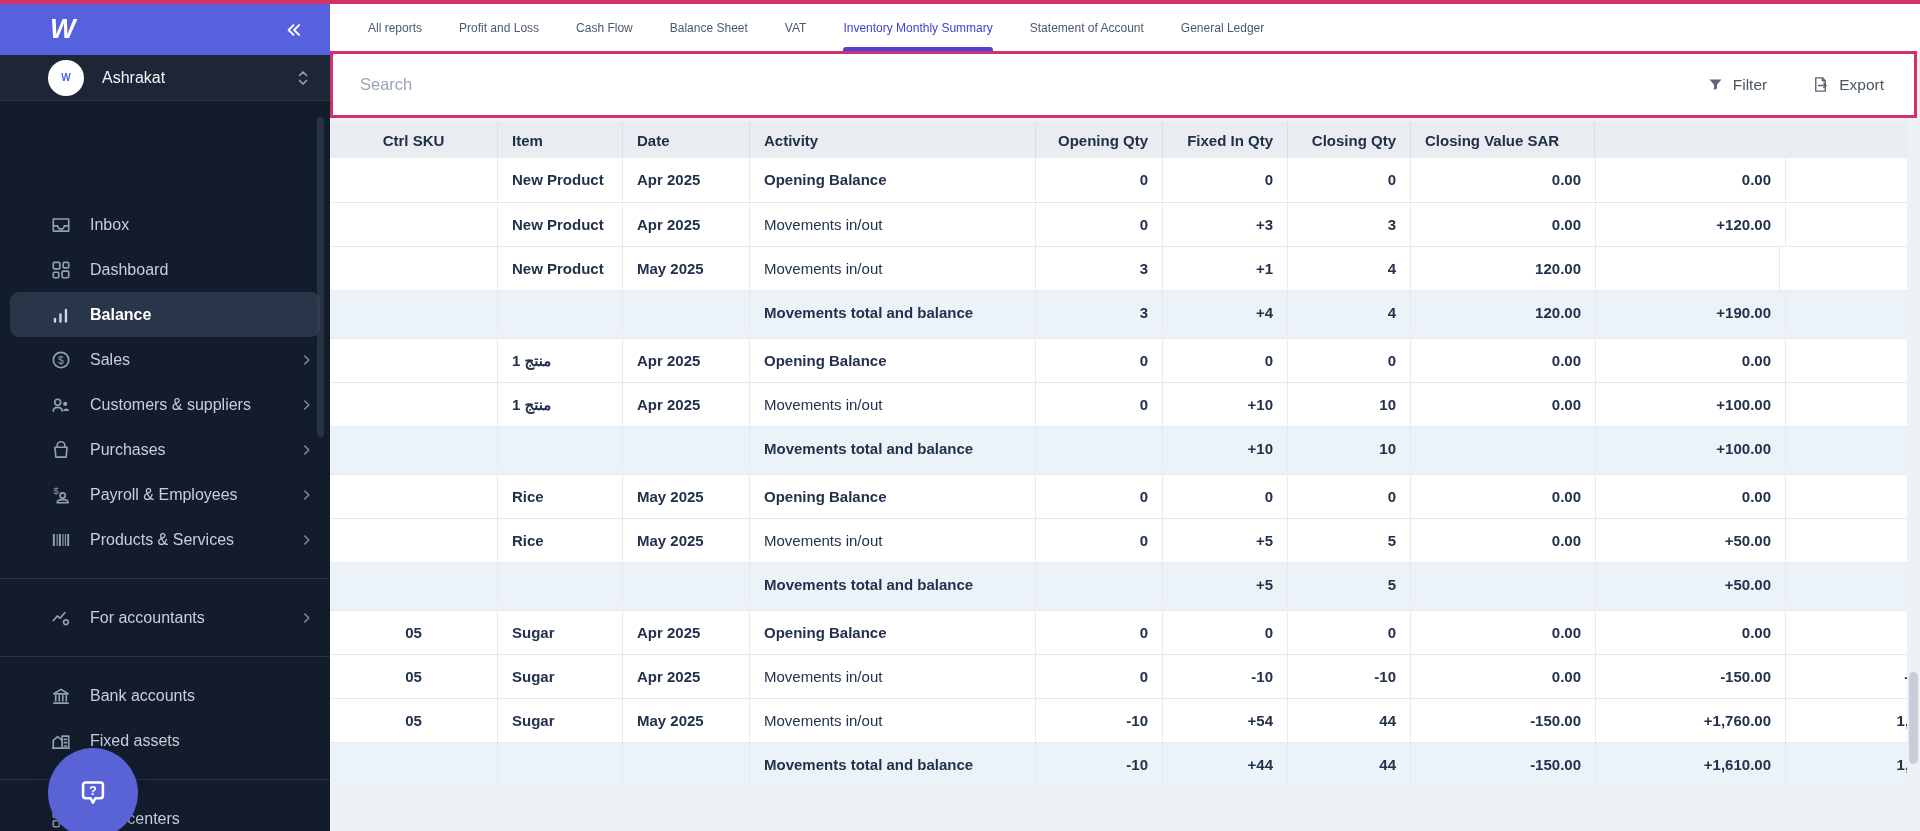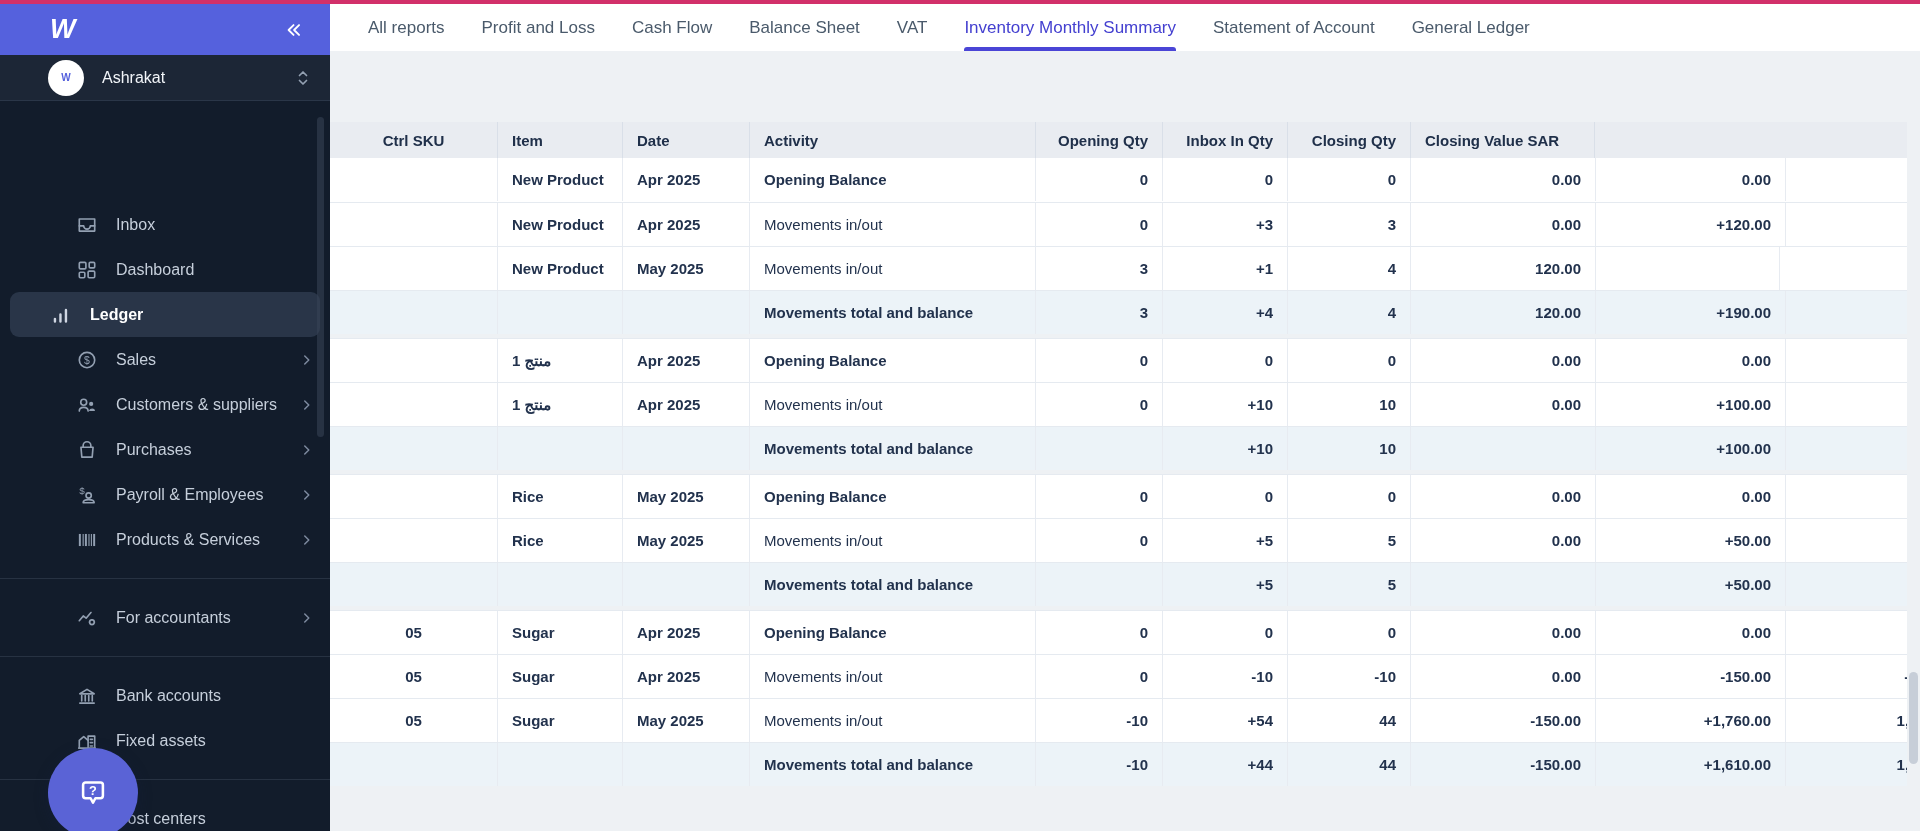--- a/index.html
+++ b/index.html
@@ -14,33 +14,33 @@
   #sb-head { position:absolute; left:0; top:0; width:330px; height:51px; background:#5561dd; display:flex; align-items:center; justify-content:space-between; padding:0 22px 0 50px; }
   #sb-logo { color:#fff; font-size:27px; font-weight:700; font-style:italic; letter-spacing:-1px; }
   #sb-collapse { width:30px; height:30px; display:flex; align-items:center; justify-content:center; cursor:pointer; }
   #sb-org { position:absolute; left:0; top:51px; width:330px; height:46px; background:#1c2636; border-bottom:1px solid #2a3648; display:flex; align-items:center; padding:0 18px 0 48px; }
   #sb-avatar { width:36px; height:36px; border-radius:50%; background:#fff; display:flex; align-items:center; justify-content:center; font-size:10px; color:#5561dd; font-weight:700; flex:0 0 36px; }
   #sb-orgname { color:#f2f5f9; font-size:16px; margin-left:18px; flex:1; }
   #sb-jump { position:absolute; left:32px; top:124px; width:270px; height:44px; background:#222e40; border-radius:9px; display:flex; align-items:center; padding:0 16px; cursor:pointer; }
   #sb-jump .ph { color:#8d9aac; font-size:15px; margin-left:10px; flex:1; }
   #sb-jump .kbd { color:#93a0b2; font-size:13px; }
   #nav { position:absolute; left:0; top:198px; width:330px; }
-  .nav-item { height:45px; display:flex; align-items:center; padding:0 14px 0 76px; color:#c6cfdb; font-size:16px; cursor:pointer; position:relative; }
+  .nav-item { height:45px; display:flex; align-items:center; padding:0 14px 0 50px; color:#c6cfdb; font-size:16px; cursor:pointer; position:relative; }
   .nav-item .ico { width:22px; height:22px; flex:0 0 22px; margin-right:18px; display:flex; align-items:center; justify-content:center; }
   .nav-item .lbl { flex:1; white-space:nowrap; }
   .nav-item .chev { width:18px; height:18px; }
   .nav-item.active { background:#293548; border-radius:9px; margin:0 10px; padding:0 4px 0 40px; color:#ffffff; font-weight:700; }
   .nav-div { height:1px; background:#273242; margin:16px 0; }
   #sb-scroll { position:absolute; right:6px; top:113px; width:7px; height:320px; background:#36425595; border-radius:4px; }
   #fab { position:absolute; left:48px; top:744px; width:90px; height:90px; border-radius:50%; background:#5a63d6; z-index:50; display:flex; align-items:center; justify-content:center; box-shadow:0 4px 14px rgba(20,30,60,.45); cursor:pointer; }
 
   
   #main { position:absolute; left:330px; top:4px; width:1590px; height:827px; background:#eef1f4; }
   #tabsbar { position:absolute; left:0; top:0; width:1590px; height:47px; background:#ffffff; display:flex; align-items:stretch; padding-left:38px; gap:37px; }
-  .tab { display:flex; align-items:center; font-size:17px; color:#4a5a6b; cursor:pointer; position:relative; white-space:nowrap; }
+  .tab { display:flex; align-items:center; font-size:12px; color:#4a5a6b; cursor:pointer; position:relative; white-space:nowrap; }
   .tab.active { color:#4440d0; }
   .tab.active::after { content:""; position:absolute; left:0; right:0; bottom:0; height:4px; background:#4a45d6; border-radius:3px 3px 0 0; }
 
   #searchbox { position:absolute; left:0; top:47px; width:1587px; height:67px; background:#ffffff; border:3px solid #d2306a; display:flex; align-items:center; }
   #search-input { flex:1; border:none; outline:none; font-size:16.5px; color:#33415a; padding:0 0 0 27px; font-family:"Liberation Sans",sans-serif; background:transparent; }
   #search-input::placeholder { color:#99a5b6; }
   .toolbtn { display:flex; align-items:center; gap:9px; color:#4a5560; font-size:15.5px; cursor:pointer; margin-right:44px; white-space:nowrap; }
   .toolbtn:last-child { margin-right:30px; }
 
   #tablewrap { position:absolute; left:0; top:114px; width:1590px; height:713px; overflow:hidden; }
@@ -100,21 +100,21 @@
             </svg>
           </span>
           <span class="lbl">Dashboard</span>
         </div>
         <div class="nav-item active">
           <span class="ico">
             <svg width="22" height="22" viewBox="0 0 20 20">
               <path d="M4.5 13.5v2.5M9.5 9.5v6.5M14.5 5.5v10.5" stroke="#cfd6e2" stroke-width="2.2" fill="none" stroke-linecap="round"></path>
             </svg>
           </span>
-          <span class="lbl">Ledger</span>
+          <span class="lbl">Balance</span>
         </div>
         <div class="nav-item">
           <span class="ico">
             <svg width="22" height="22" viewBox="0 0 20 20">
               <circle cx="10" cy="10" r="7" stroke="#93a0b2" stroke-width="1.5" fill="none" stroke-linecap="round" stroke-linejoin="round"></circle>
               <text x="10" y="13.4" text-anchor="middle" font-size="9.5" fill="#93a0b2" font-family="Liberation Sans,sans-serif">$</text>
             </svg>
           </span>
           <span class="lbl">Sales</span>
           <svg class="chev" viewBox="0 0 20 20">
@@ -238,28 +238,45 @@
     <div id="tabsbar">
         <div class="tab">All reports</div>
         <div class="tab">Profit and Loss</div>
         <div class="tab">Cash Flow</div>
         <div class="tab">Balance Sheet</div>
         <div class="tab">VAT</div>
         <div class="tab active">Inventory Monthly Summary</div>
         <div class="tab">Statement of Account</div>
         <div class="tab">General Ledger</div>
       </div>
+    <div id="searchbox">
+      <input id="search-input" type="text" placeholder="Search" style="">
+      <span class="toolbtn">
+        <svg width="17" height="17" viewBox="0 0 20 20">
+            <path d="M3 4h14l-5.3 6.2v4.6l-3.4 1.7v-6.3z" fill="#5b6673"></path>
+          </svg>
+        <span>Filter</span>
+      </span>
+      <span class="toolbtn">
+        <svg width="19" height="19" viewBox="0 0 20 20">
+            <path d="M5 3h7l3 3v11H5z" stroke="#5b6673" stroke-width="1.5" fill="none" stroke-linejoin="round"></path>
+            <path d="M12 3v3h3" stroke="#5b6673" stroke-width="1.5" fill="none" stroke-linejoin="round"></path>
+            <path d="M8 11h8M13.5 8.8L16 11l-2.5 2.2" stroke="#5b6673" stroke-width="1.5" fill="none" stroke-linecap="round" stroke-linejoin="round"></path>
+          </svg>
+        <span>Export</span>
+      </span>
+    </div>
     <div id="tablewrap">
       <div id="thead">
           <div class="th alignC" style="width: 168px;">Ctrl SKU</div>
           <div class="th" style="width: 125px;">Item</div>
           <div class="th" style="width: 127px;">Date</div>
           <div class="th" style="width: 286px;">Activity</div>
           <div class="th alignR" style="width: 127px;">Opening Qty</div>
-          <div class="th alignR" style="width: 125px;">Inbox In Qty</div>
+          <div class="th alignR" style="width: 125px;">Fixed In Qty</div>
           <div class="th alignR" style="width: 123px;">Closing Qty</div>
           <div class="th" style="width: 184px;">Closing Value SAR</div>
         </div>
       <div id="tbody">
           <div class="row">
             <div class="td b alignC" style="width: 168px;"></div>
             <div class="td b" style="width: 125px;">New Product</div>
             <div class="td b" style="width: 127px;">Apr 2025</div>
             <div class="td b" style="width: 286px;">Opening Balance</div>
             <div class="td b alignR" style="width: 127px;">0</div>

